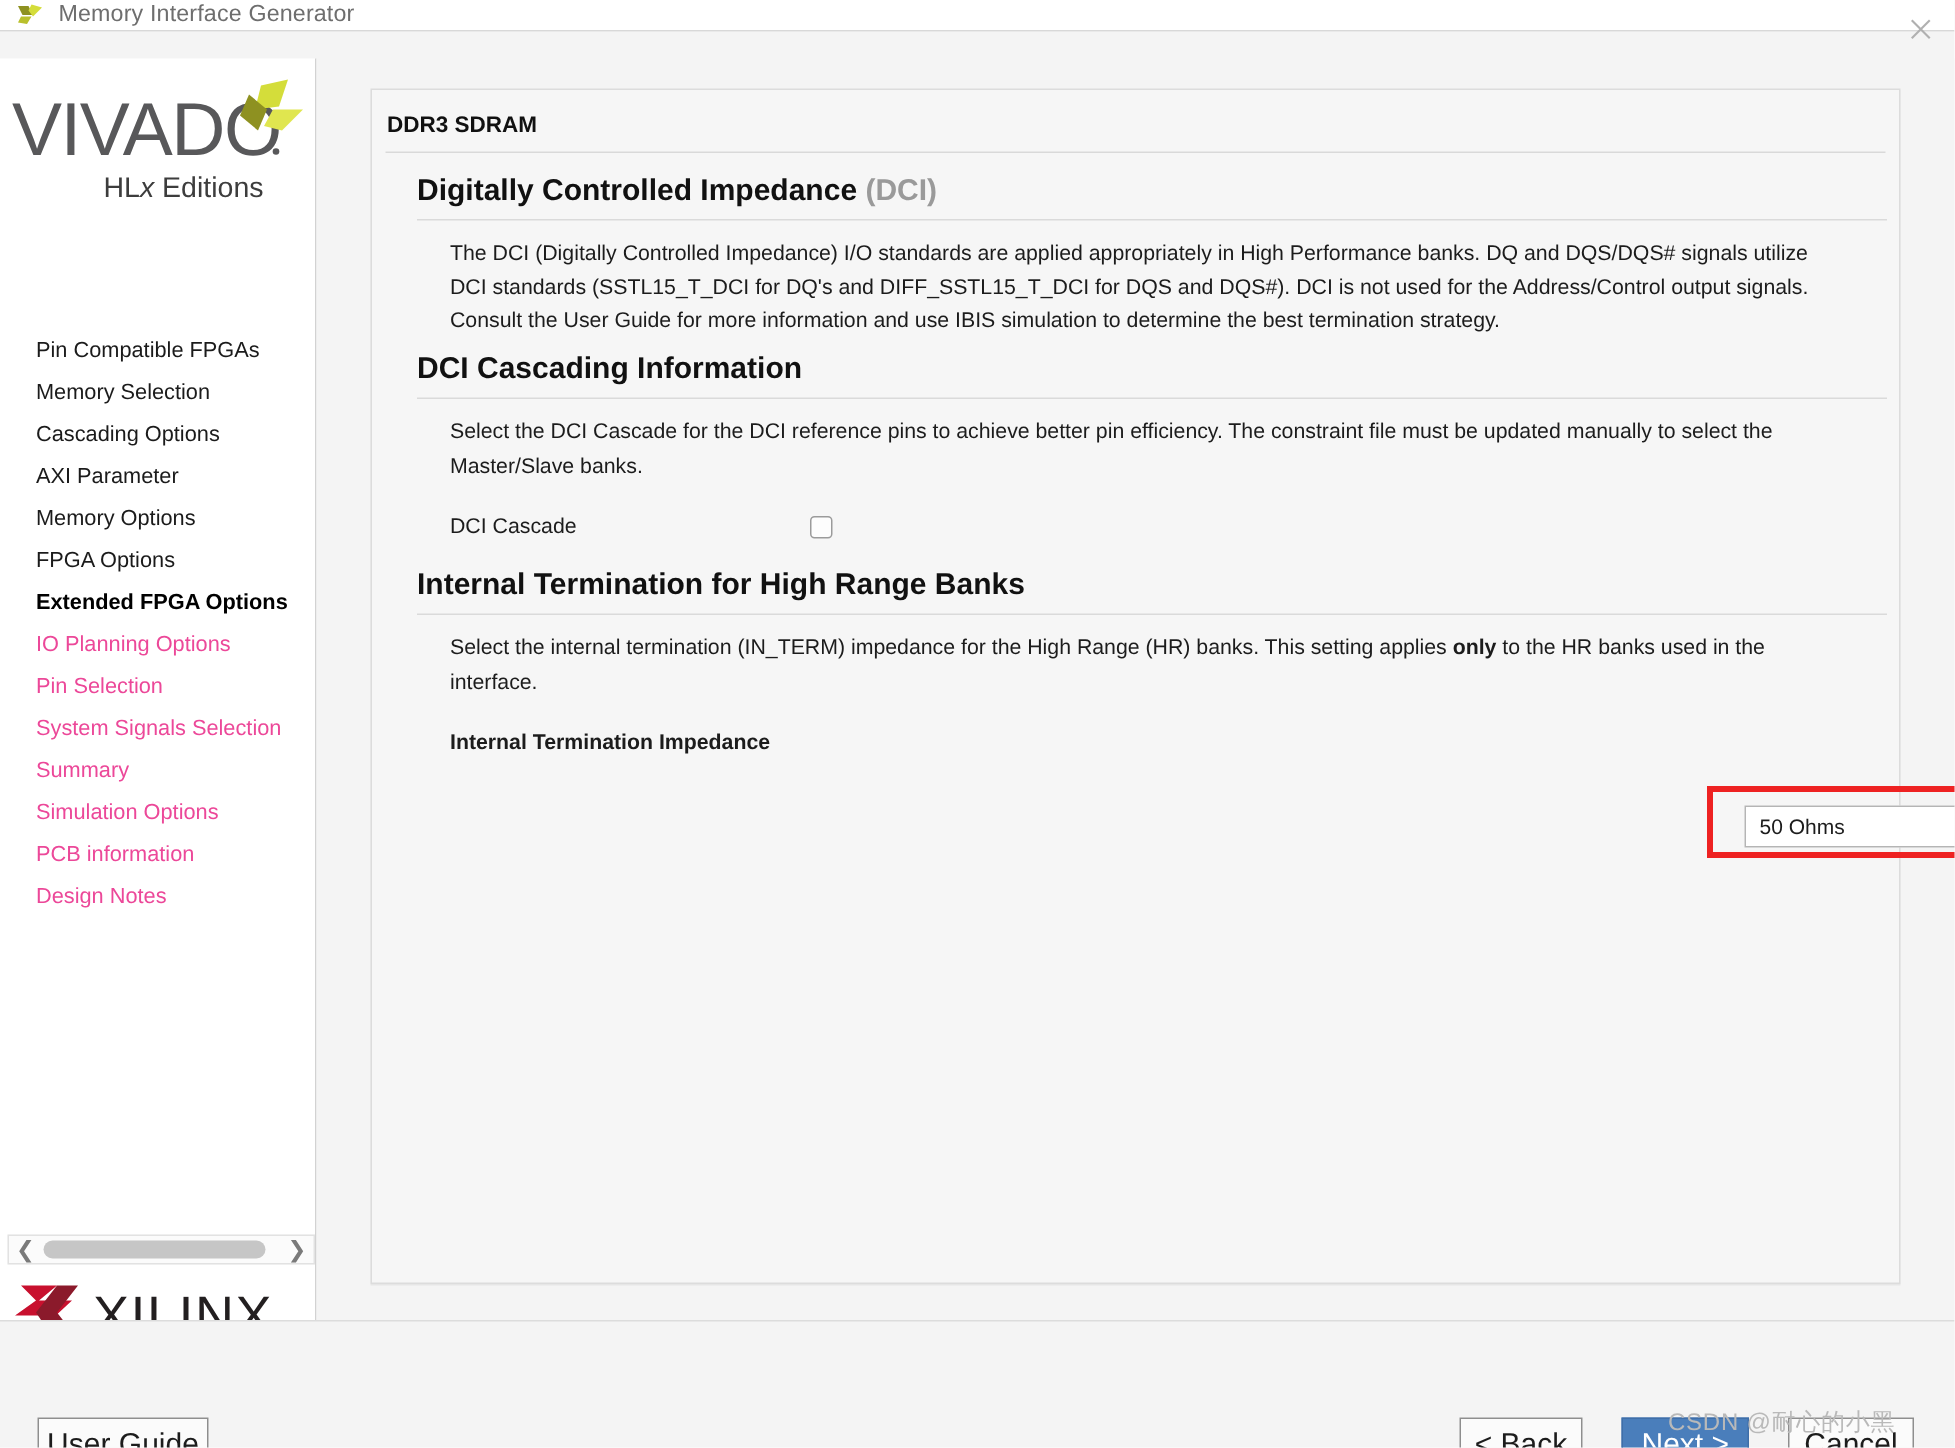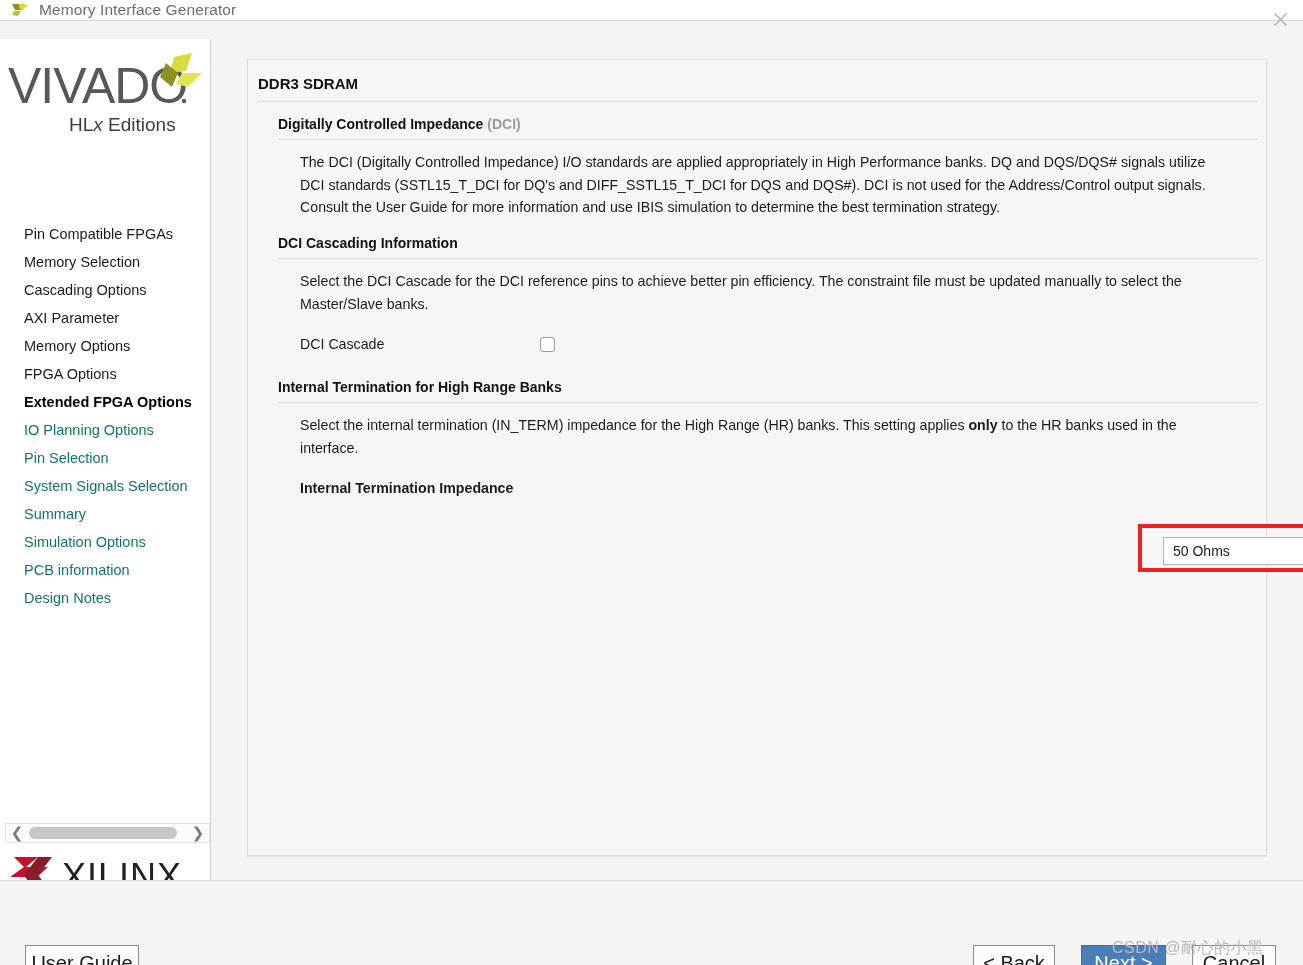--- a/index.html
+++ b/index.html
@@ -60,21 +60,21 @@
   .nav-item {
     height: 28px;
     line-height: 28px;
     padding-left: 24px;
     font-size: 14.5px;
     color: #1b1b1b;
     white-space: nowrap;
     cursor: default;
   }
   .nav-item.active { font-weight: bold; color: #000; }
-  .nav-item.disabled { color: #0f766e; }
+  .nav-item.disabled { color: #ec4899; }
 
   .side-scrollbar {
     position: absolute; left: 5px; top: 784px;
     width: 205px; height: 20px;
     background: #fbfbfb;
     border: 1px solid #e2e2e2;
     display: flex; align-items: center;
   }
   .sb-arrow {
     width: 22px; height: 18px;
@@ -112,21 +112,21 @@
     position: absolute; left: 10px; top: 15px;
     font-size: 15px; font-weight: bold; color: #111;
   }
   .page-title-rule {
     position: absolute; left: 9px; top: 41px;
     width: 1000px; height: 1px; background: #d9d9d9;
   }
 
   .section { position: absolute; left: 30px; width: 980px; }
   .section-head {
-    font-size: 14px; font-weight: bold; color: #111;
+    font-size: 20px; font-weight: bold; color: #111;
     white-space: nowrap;
   }
   .section-head .muted { color: #9a9a9a; font-weight: bold; }
   .section-rule {
     margin-top: 7px;
     height: 1px; background: #dadada;
   }
   .section-body {
     margin-top: 11px;
     margin-left: 22px;

